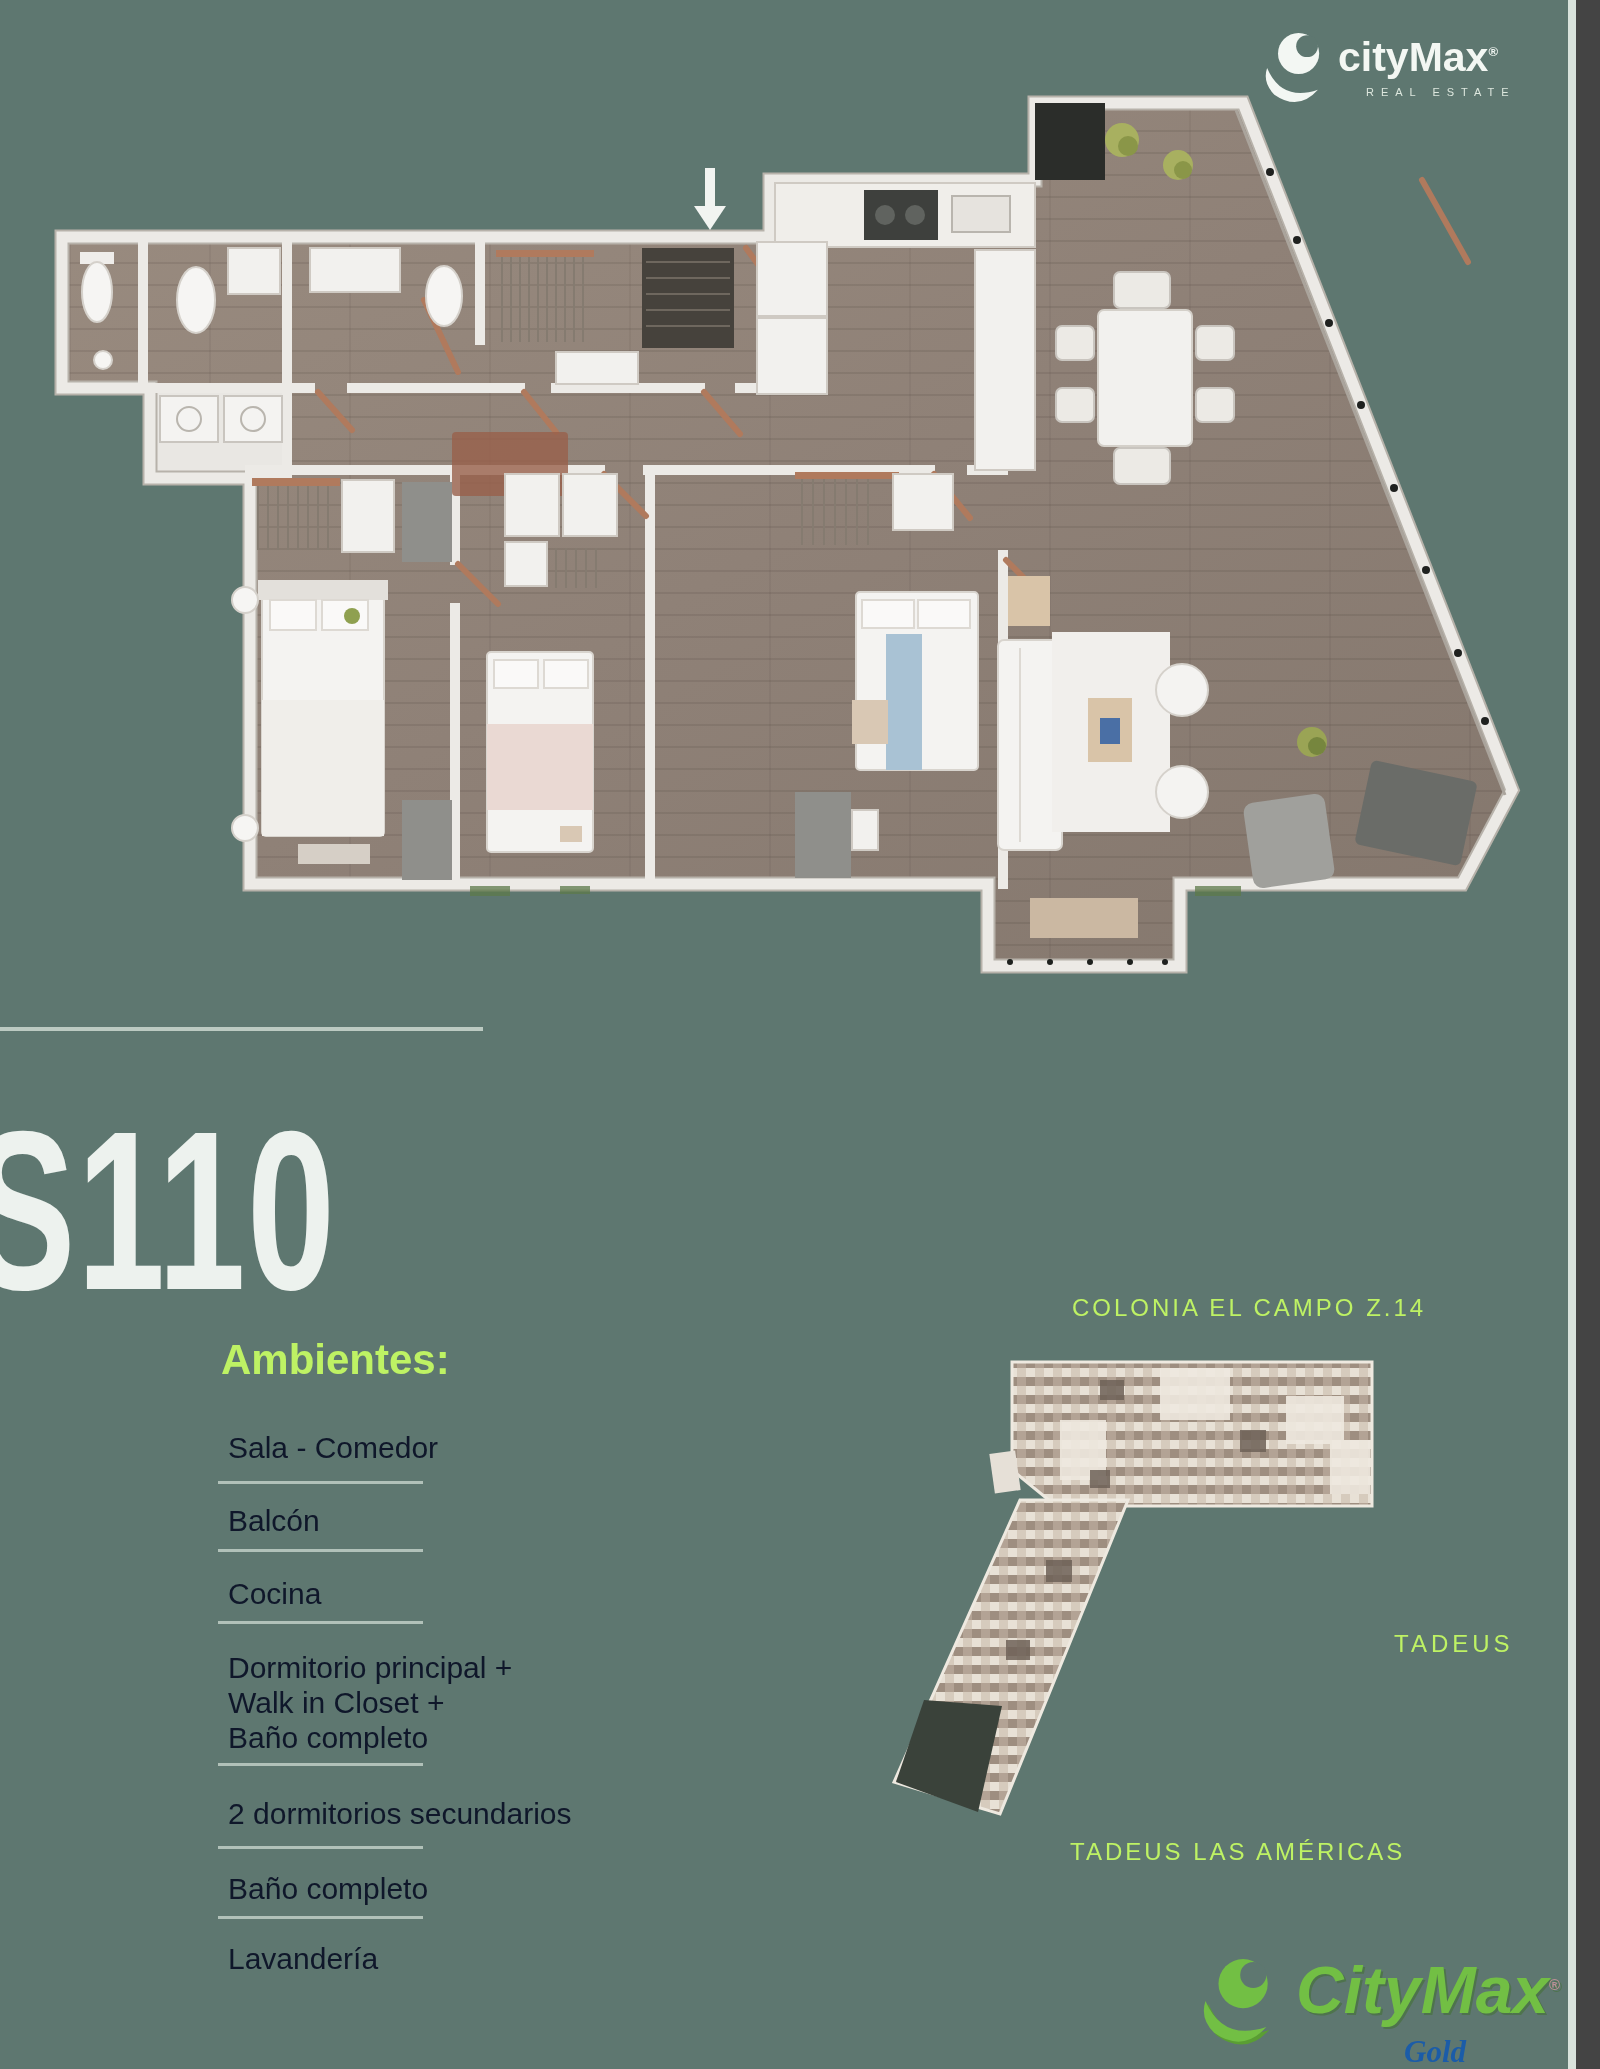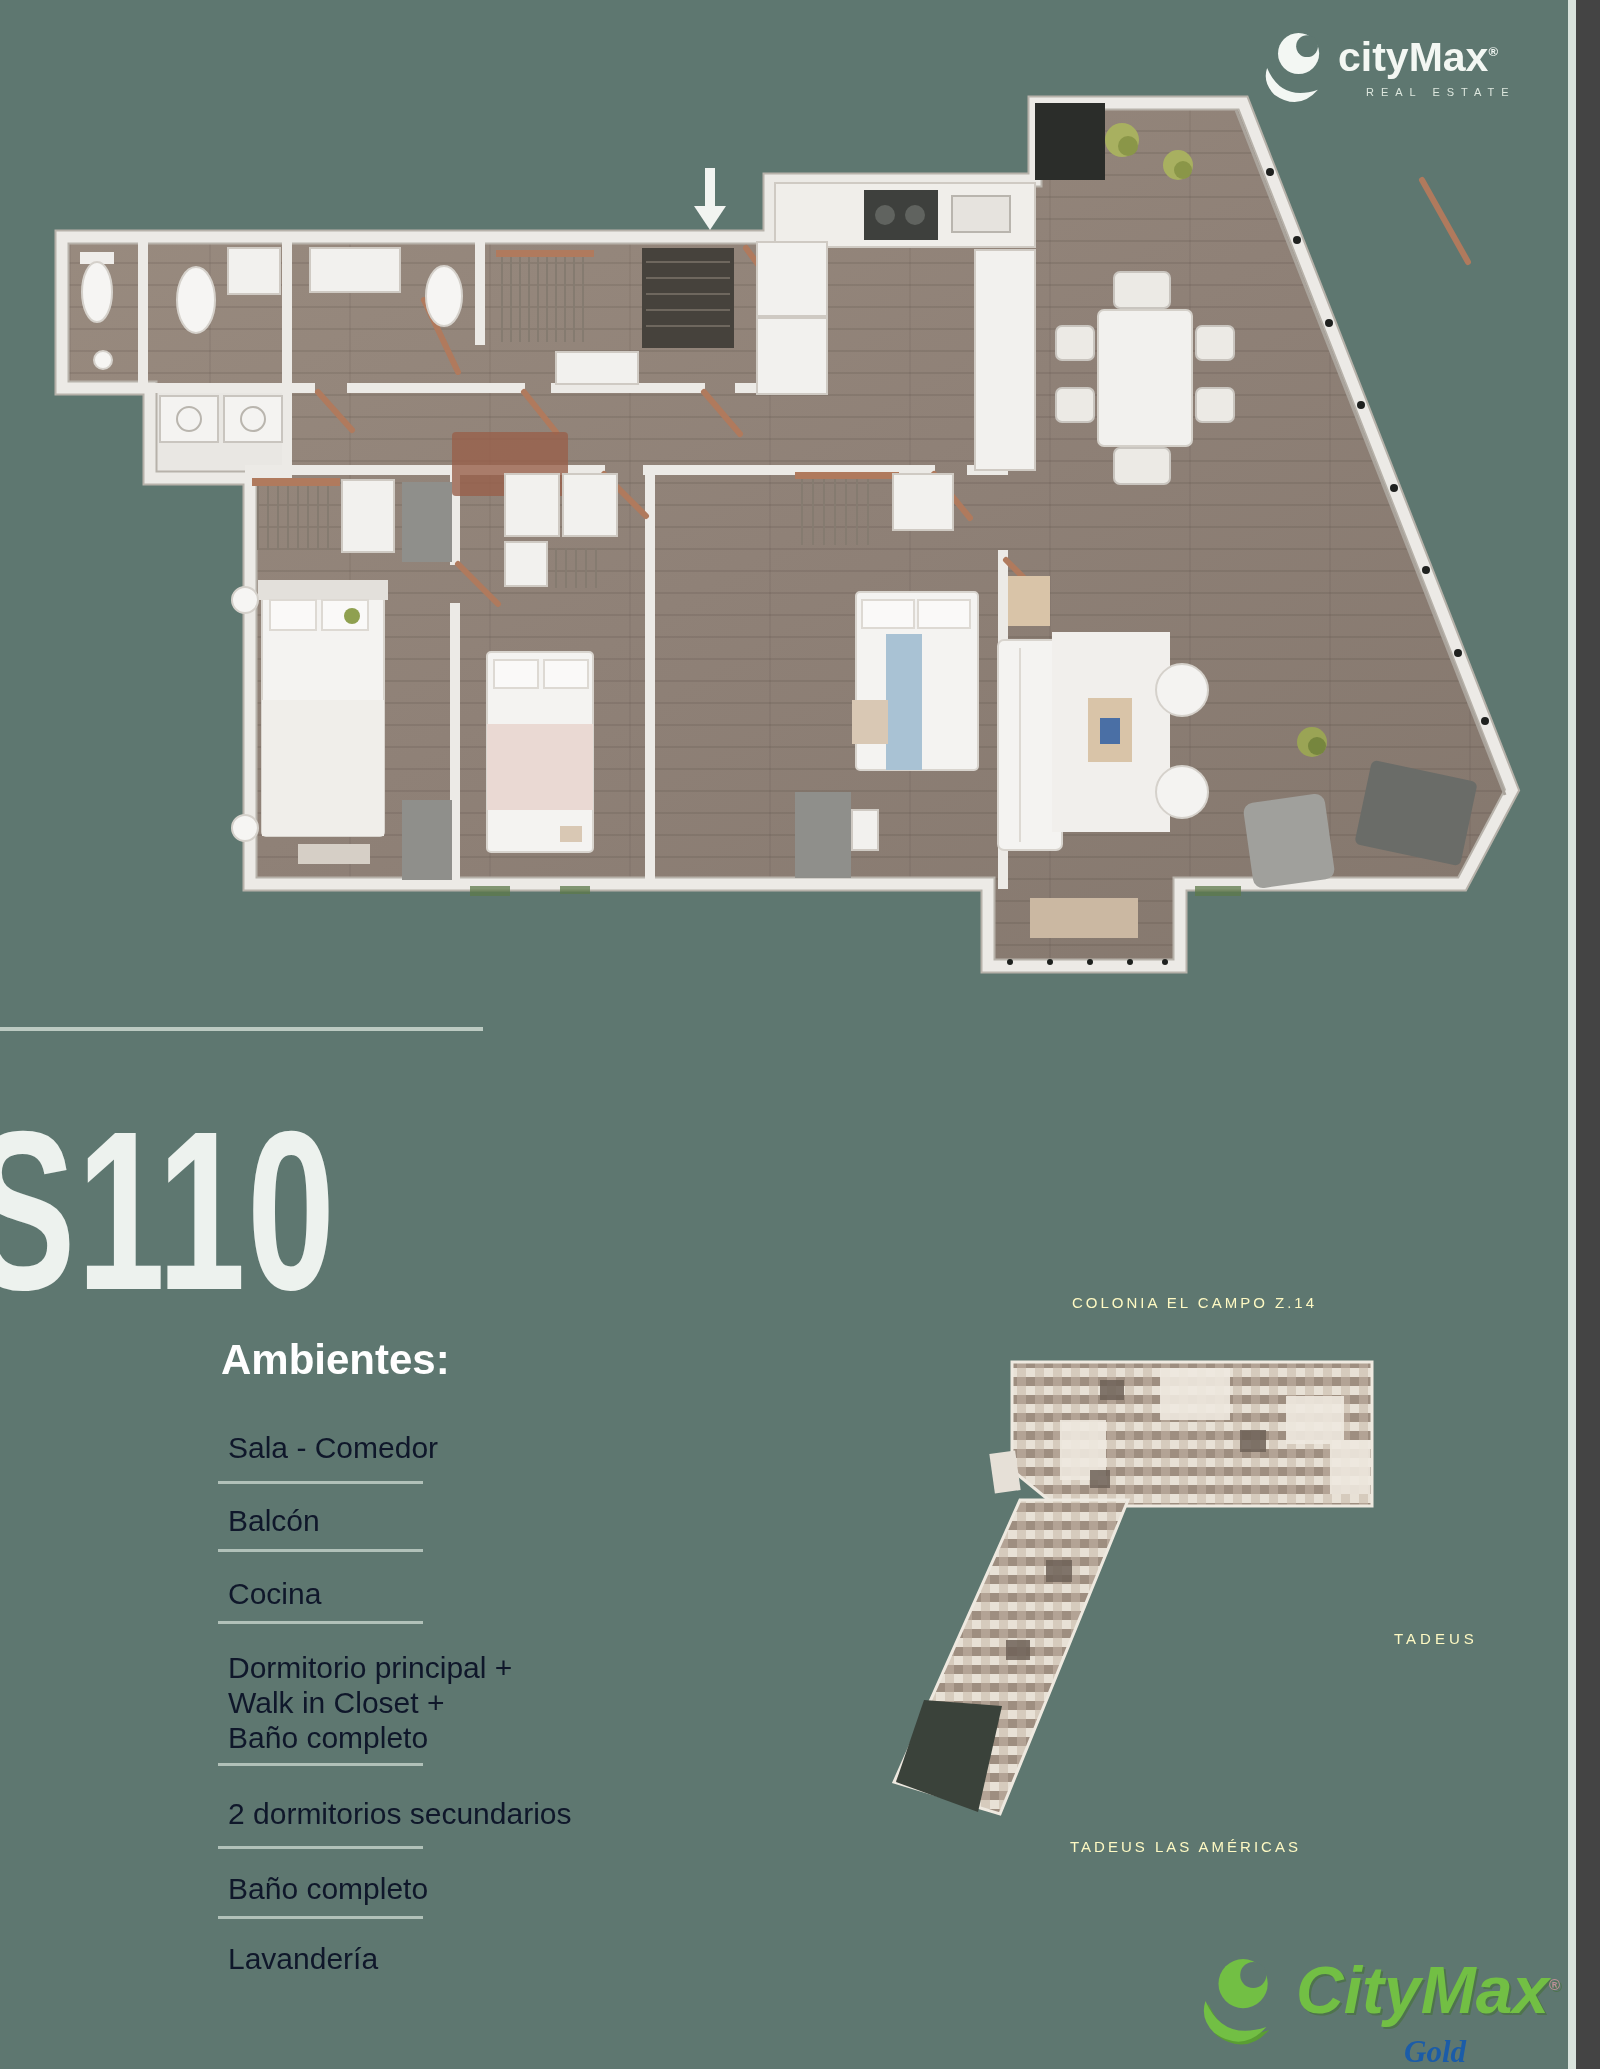--- a/index.html
+++ b/index.html
@@ -1,24 +1,24 @@
 <!DOCTYPE html>
 <html><head>
 <meta charset="utf-8">
 <style>
   html,body{margin:0;padding:0;background:#444;}
   #canvas{position:relative;width:1576px;height:2069px;background:#5E7770;overflow:hidden;
           font-family:"Liberation Sans",sans-serif;}
   .abs{position:absolute;}
-  .lbl{position:absolute;color:#fef9c3;letter-spacing:3px;font-size:15px;}
+  .lbl{position:absolute;color:#bef264;letter-spacing:3px;font-size:24px;}
   .edge-strip{position:absolute;right:0;top:0;width:8px;height:100%;background:#D9E3DC;}
   .top-divider{position:absolute;left:0;top:1027px;width:483px;height:4px;background:#C6D3CB;opacity:.9;}
   .unit-code{position:absolute;left:-30px;top:1098px;font-size:226px;font-weight:bold;color:#EDF2EE;
              line-height:1;transform:scaleX(.70);transform-origin:left top;letter-spacing:2px;}
-  .amb-head{position:absolute;left:221px;top:1336px;font-size:42px;font-weight:bold;color:#ffffff;}
+  .amb-head{position:absolute;left:221px;top:1336px;font-size:42px;font-weight:bold;color:#bef264;}
   .li{position:absolute;left:228px;font-size:30px;color:#0f172a;line-height:35px;}
   .li span{display:block;}
   .li-div{position:absolute;left:218px;width:205px;height:3px;background:#C0CEC5;opacity:.85;}
   
   .brand-top{position:absolute;left:1262px;top:20px;width:320px;height:95px;}
   .brand-top .word{position:absolute;left:76px;top:14px;font-size:41px;font-weight:bold;color:#F3F7F3;}
   .brand-top .reg{font-size:13px;vertical-align:super;}
   .brand-top .tag{position:absolute;left:98px;top:66px;font-size:11px;letter-spacing:7px;color:#DDE7DE;padding-left:6px;}
   
   .brand-bottom{position:absolute;left:1196px;top:1946px;width:404px;height:120px;}

